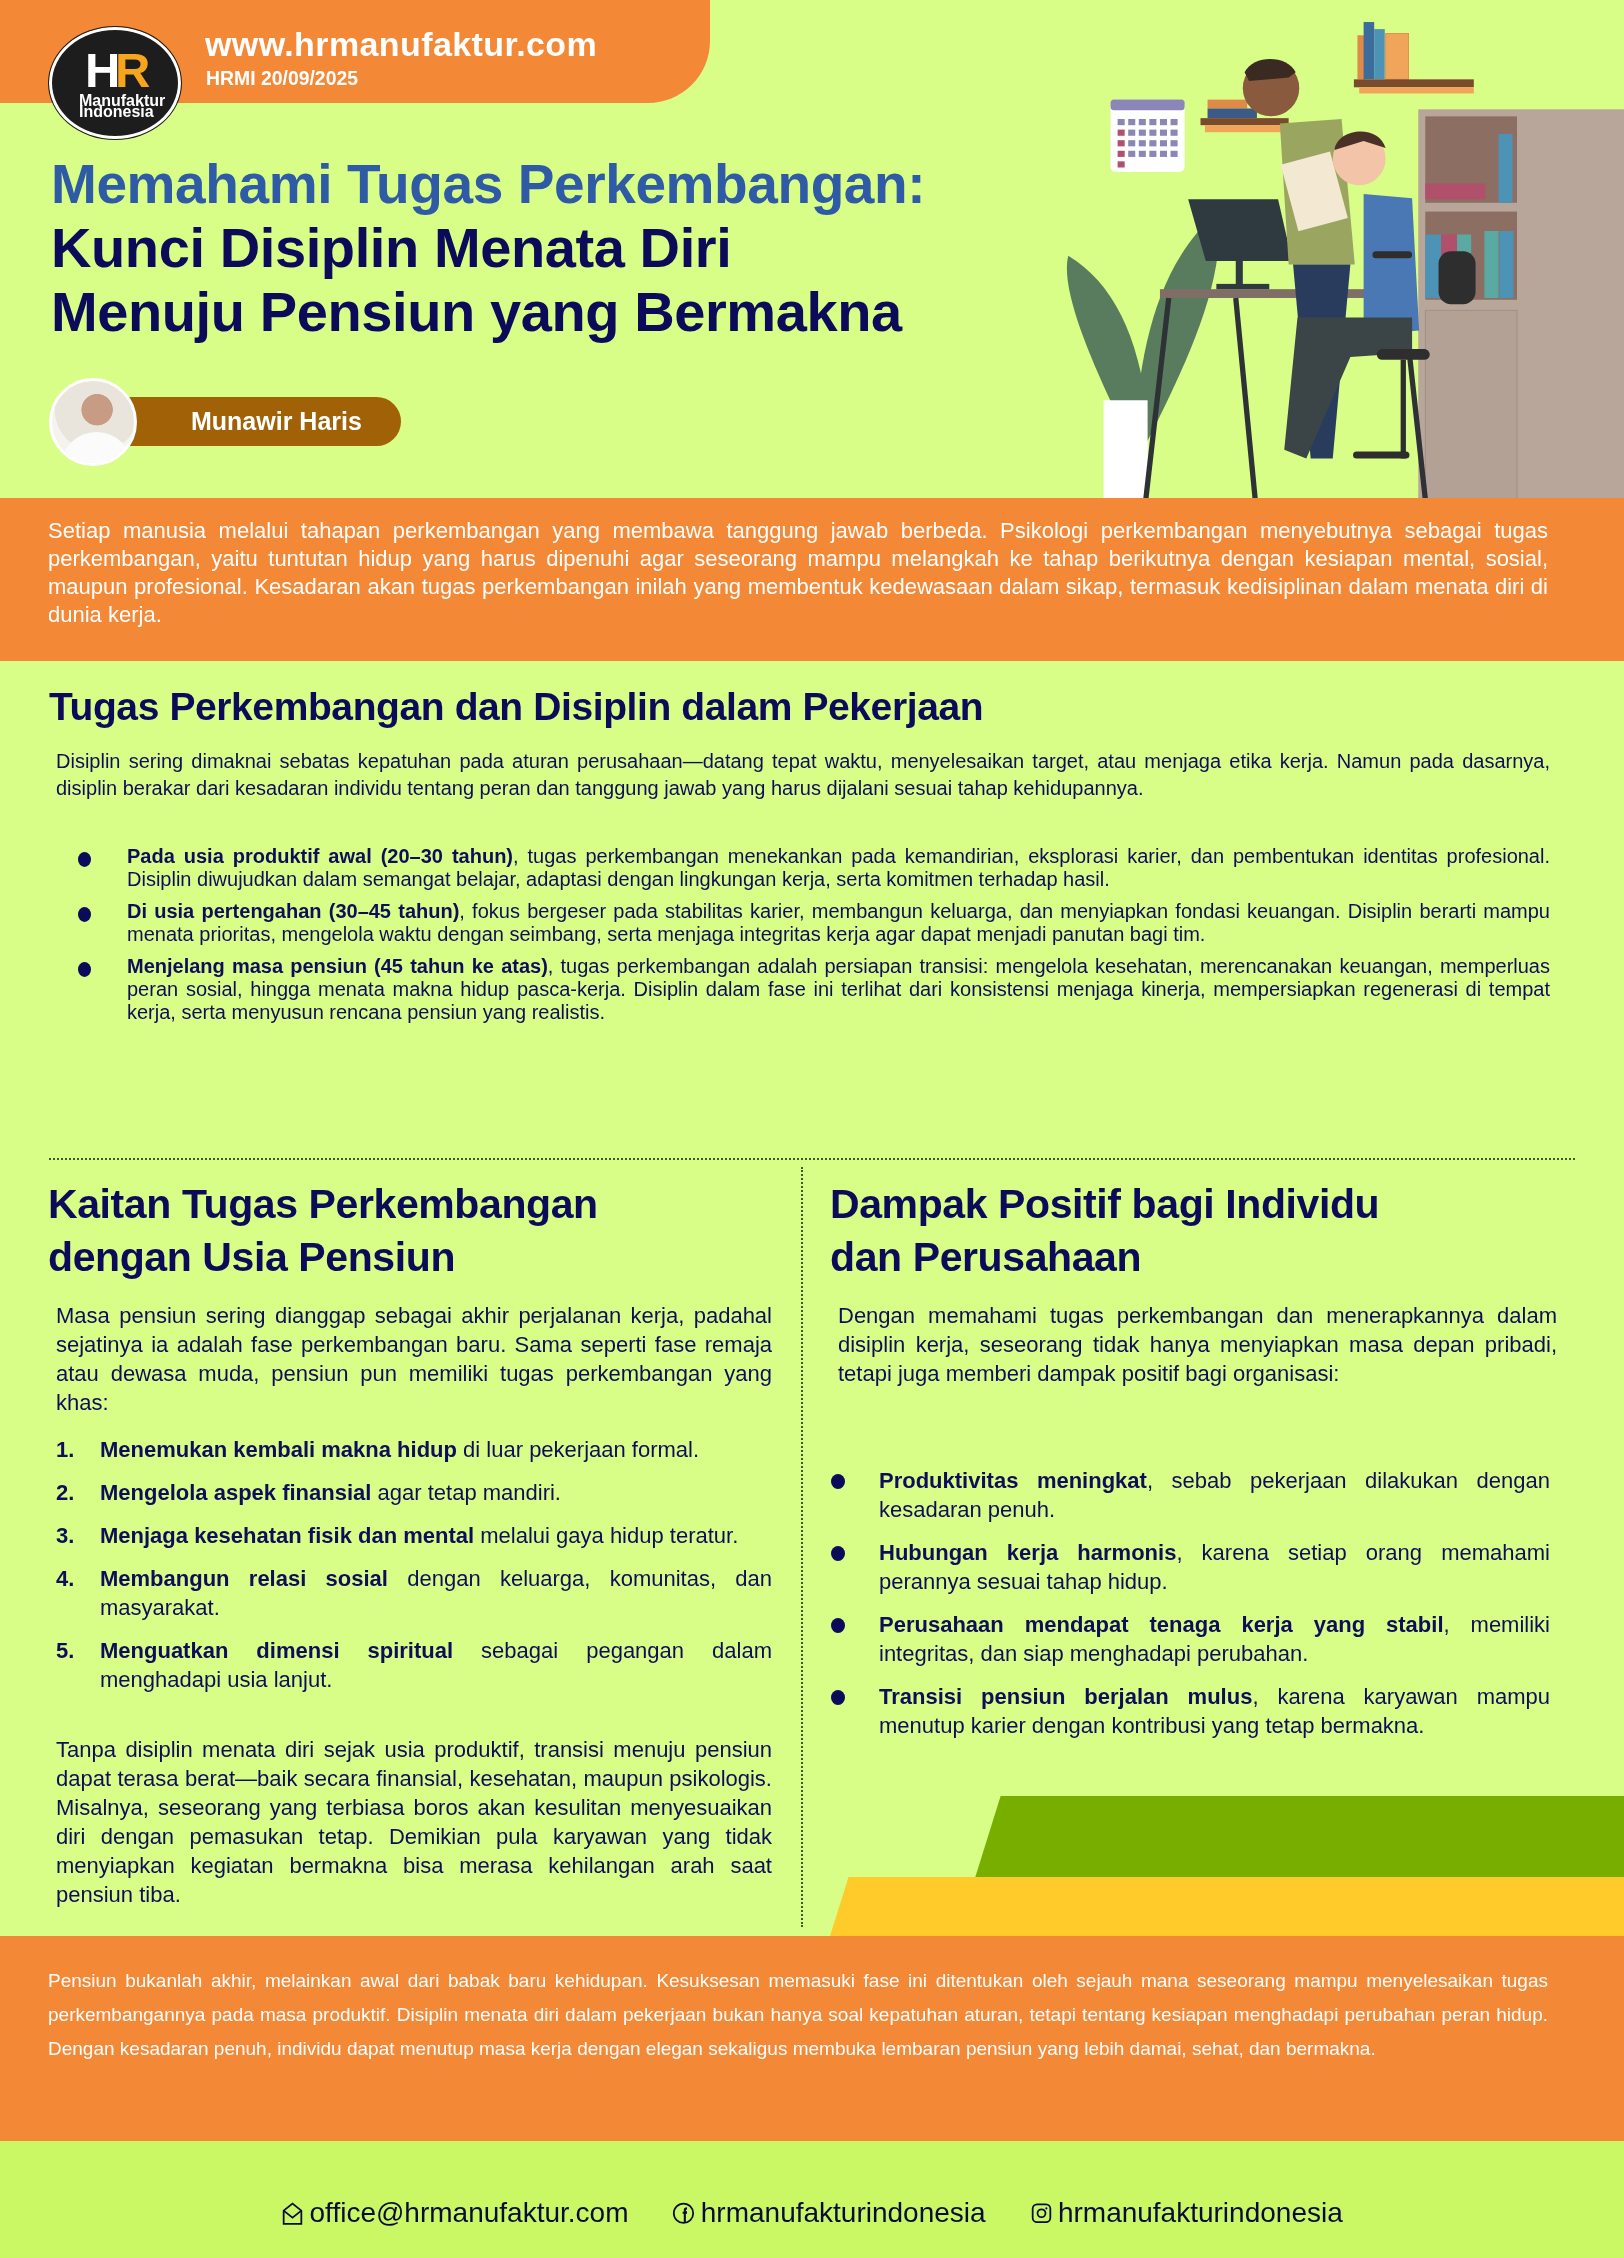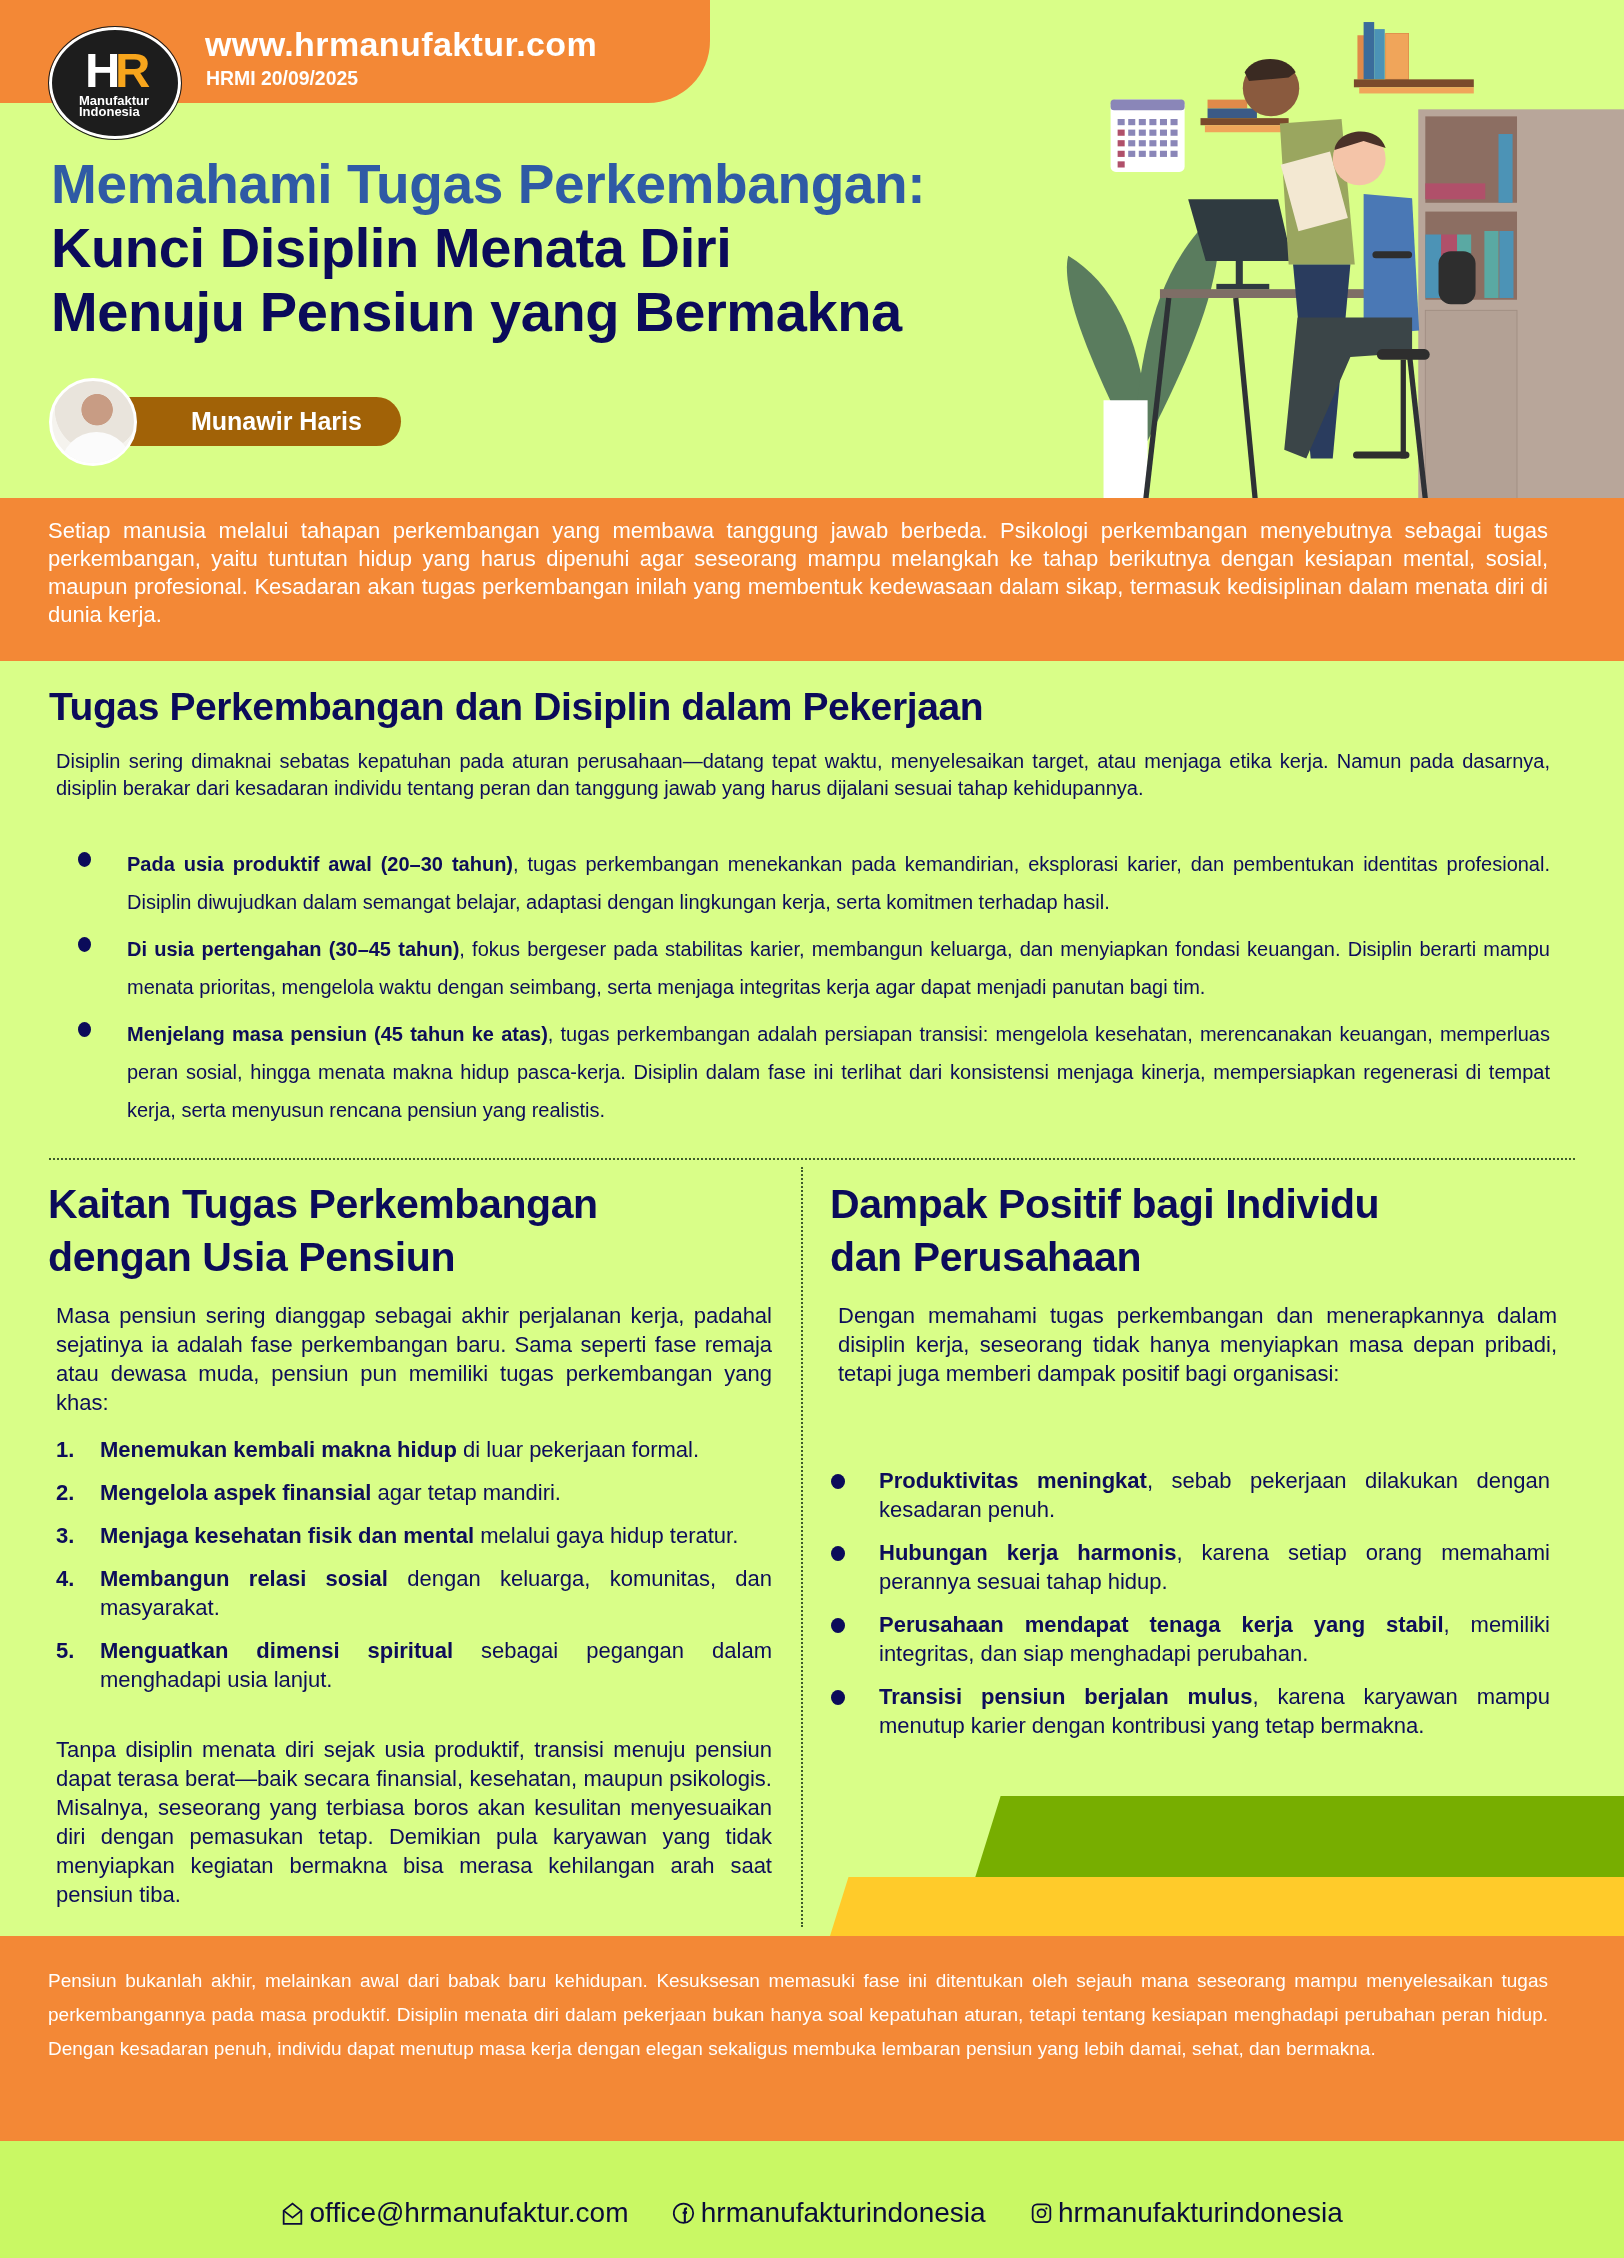--- a/index.html
+++ b/index.html
@@ -5,21 +5,21 @@
   * { box-sizing: border-box; margin: 0; padding: 0; }
   html, body { width: 1624px; height: 2258px; overflow: hidden; }
   body { background: #d9fe88; font-family: "Liberation Sans", sans-serif; color: #0d0d5a; position: relative; }
 
   
   .header-tab { position: absolute; left: 0; top: 0; width: 710px; height: 103px; background: #f38836; border-bottom-right-radius: 62px; }
   .logo { position: absolute; left: 49px; top: 26.5px; width: 132px; height: 112px; border-radius: 50%; background: #1d1d1d; border: 3.5px solid #fff; outline: 1.8px solid #1d1d1d; z-index: 3; display: flex; flex-direction: column; align-items: center; justify-content: center; }
   .logo-mark { font-family: "Liberation Sans", sans-serif; font-weight: 700; font-size: 49px; line-height: 46px; letter-spacing: -5.3px; }
   .logo-mark .h { color: #fff; }
   .logo-mark .r { color: #f7a51c; }
-  .logo-sub { color: #fff; font-size: 13px; line-height: 11.5px; font-weight: 700; text-align: left; width: 72px; margin-top: 1.8px; }
+  .logo-sub { color: #fff; font-size: 16px; line-height: 11.5px; font-weight: 700; text-align: left; width: 72px; margin-top: 1.8px; }
   .site-url { position: absolute; left: 205px; top: 25px; color: #fff; font-weight: 700; font-size: 34px; letter-spacing: 0.4px; }
   .site-date { position: absolute; left: 206px; top: 67px; color: #fff; font-size: 19.4px; font-weight: 700; }
 
   
   .title { position: absolute; left: 51px; top: 152px; font-family: "Liberation Sans", sans-serif; font-weight: 700; line-height: 64px; }
   .title .t1 { color: #2f5aa5; font-size: 55px; display: block; letter-spacing: -0.4px; }
   .title .t2 { color: #0b0b5a; font-size: 56px; display: block; letter-spacing: -0.4px; }
 
   
   .author { position: absolute; left: 49px; top: 378px; height: 88px; }
@@ -31,21 +31,21 @@
   .illus { position: absolute; left: 1059px; top: 0; width: 566px; height: 499px; }
 
   
   .intro { position: absolute; left: 0; top: 498px; width: 1624px; height: 163px; background: #f38836; padding: 19.4px 76px 0 48px; }
   .intro p { color: #fff; font-size: 22px; line-height: 28px; text-align: justify; }
 
   
   .sec1-title { position: absolute; left: 49px; top: 685px; font-size: 39px; font-weight: 700; color: #0b0b5a; letter-spacing: -0.4px; }
   .sec1-body { position: absolute; left: 56px; top: 748px; width: 1494px; font-size: 20px; line-height: 27px; text-align: justify; color: #0d0d5a; }
   .bullets1 { position: absolute; left: 78px; top: 845px; width: 1472px; list-style: none; }
-  .bullets1 li { position: relative; padding-left: 49px; font-size: 20px; line-height: 38px; text-align: justify; margin-bottom: 8.8px; }
+  .bullets1 li { position: relative; padding-left: 49px; font-size: 20px; line-height: 23px; text-align: justify; margin-bottom: 8.8px; }
   .bullets1 li::before { content: ""; position: absolute; left: 0; top: 7px; width: 13.2px; height: 15px; border-radius: 50%; background: #0b0b5a; }
   b, strong { font-weight: 700; }
 
   
   .hdiv { position: absolute; left: 49px; top: 1158px; width: 1526px; border-top: 2.6px dotted #3d5a2c; }
   .vdiv { position: absolute; left: 801px; top: 1167px; height: 760px; border-left: 2.6px dotted #3d5a2c; }
 
   
   .col-title { position: absolute; font-size: 41px; font-weight: 700; line-height: 53px; color: #0b0b5a; letter-spacing: -0.4px; }
   .col-body { position: absolute; font-size: 22px; line-height: 29px; text-align: justify; color: #0d0d5a; }

